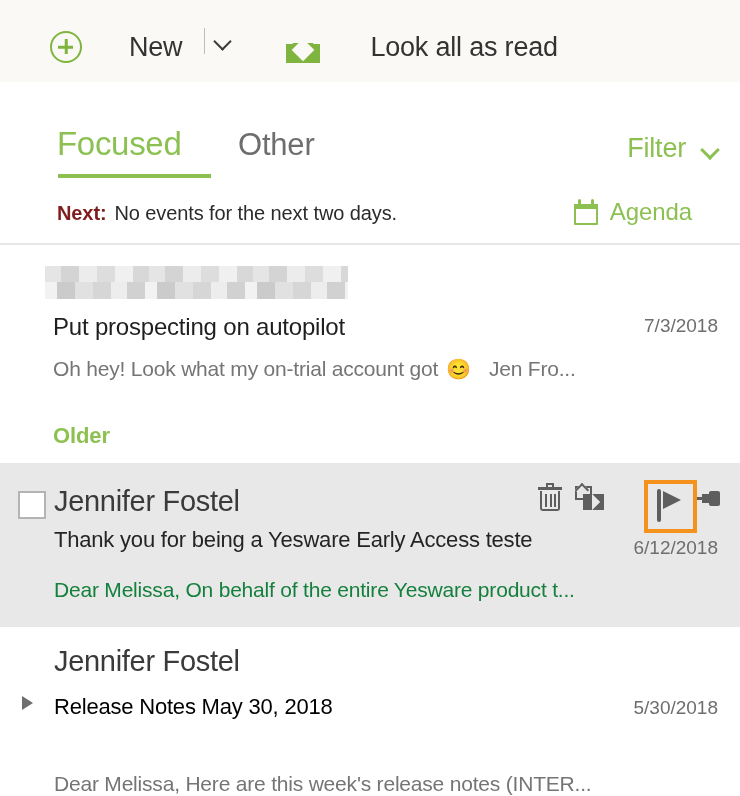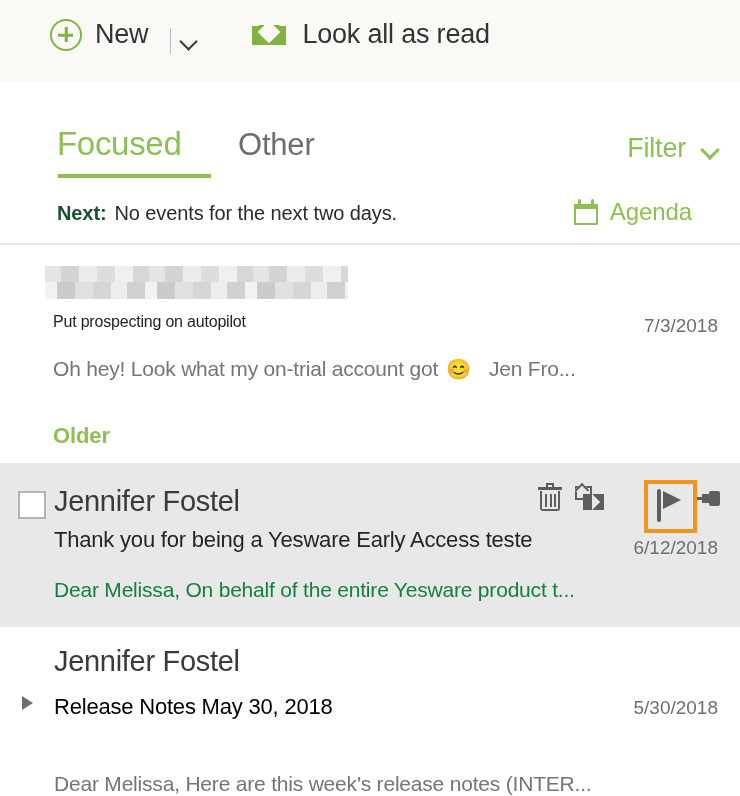--- a/index.html
+++ b/index.html
@@ -26,23 +26,24 @@
     width: 740px;
     height: 82px;
     background: #faf9f5;
     display: flex;
     align-items: center;
     padding-left: 50px;
   }
 
   .tb-item {
     display: flex;
-    align-items: flex-start;
+    align-items: flex-end;
     height: 44px;
     cursor: pointer;
+    gap: 34px;
   }
 
   .new-btn { margin-right: 10px; }
 
   .plus-circle {
     width: 32px; height: 32px;
     border: 2.5px solid #7fb53f;
     border-radius: 50%;
     position: relative;
     flex: 0 0 auto;
@@ -191,21 +192,21 @@
 
   
   .next-row {
     position: absolute;
     left: 57px; top: 202px;
     display: flex;
     align-items: baseline;
     font-size: 20px;
   }
   .next-label {
-    color: #14532d;
+    color: #7f1d1d;
     font-weight: bold;
     letter-spacing: -0.1px;
   }
   .next-text {
     color: #2b2b2b;
     margin-left: 8px;
     letter-spacing: -0.1px;
   }
 
   .agenda-btn {
@@ -275,21 +276,21 @@
     left: 0; top: 16px;
     width: 303px; height: 17px;
     background: repeating-linear-gradient(90deg,
       #f2f2f2 0 12px, #c9c9c9 12px 30px, #e0e0e0 30px 48px,
       #d4d4d4 48px 66px, #ededed 66px 82px, #cfcfcf 82px 100px);
   }
 
   .msg1-subject {
     position: absolute;
     left: 53px; top: 313px;
-    font-size: 16px;
+    font-size: 24px;
     color: #1f1f1f;
     letter-spacing: -0.2px;
   }
   .msg1-date {
     position: absolute;
     right: 22px; top: 315px;
     font-size: 19px;
     color: #6e6e6e;
   }
   .msg1-preview {

